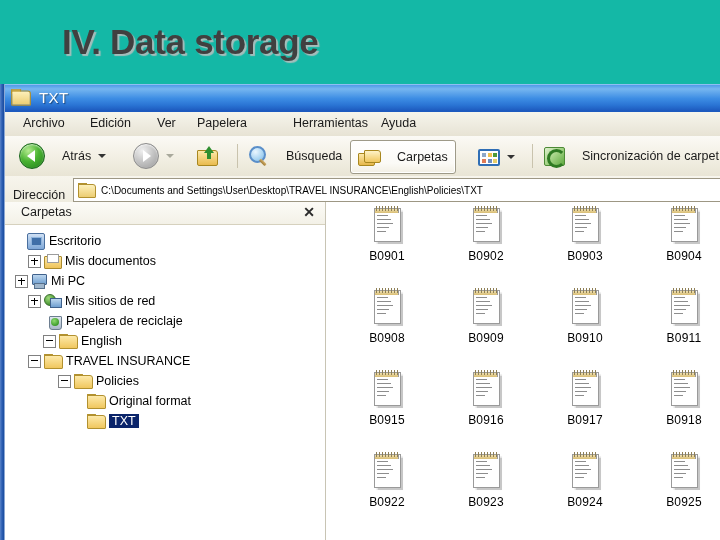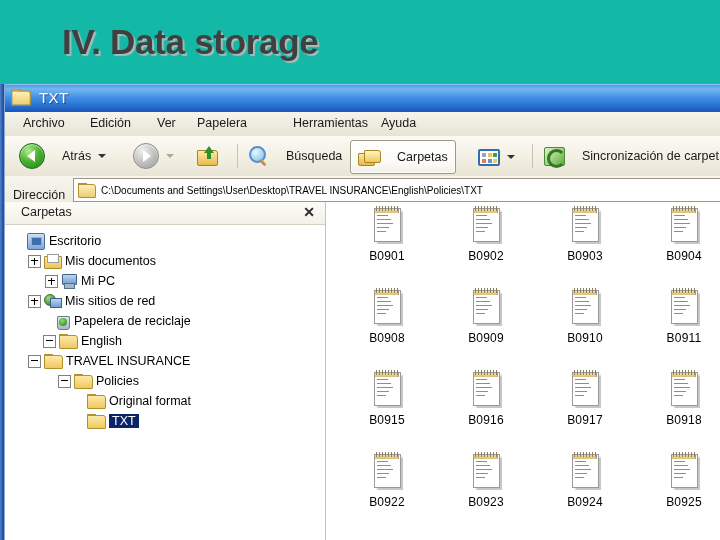--- a/index.html
+++ b/index.html
@@ -448,37 +448,37 @@
               <span class="tlabel">Escritorio</span>
             </div>
             <div class="tnode" style="padding-left: 23px;">
               <span class="expander plus"></span>
               <span class="docs-ico">
                 <span class="d-body"></span>
                 <span class="d-paper"></span>
               </span>
               <span class="tlabel">Mis documentos</span>
             </div>
-            <div class="tnode" style="padding-left: 40px;">
+            <div class="tnode" style="padding-left: 10px;">
               <span class="expander plus"></span>
               <span class="pc-ico">
                 <span class="mon"></span>
                 <span class="base"></span>
               </span>
               <span class="tlabel">Mi PC</span>
             </div>
             <div class="tnode" style="padding-left: 23px;">
               <span class="expander plus"></span>
               <span class="net-ico">
                 <span class="globe"></span>
                 <span class="mon2"></span>
               </span>
               <span class="tlabel">Mis sitios de red</span>
             </div>
-            <div class="tnode" style="padding-left: 36px;">
+            <div class="tnode" style="padding-left: 28px;">
               <span class="spacer11"></span>
               <span class="bin-ico">
                 <span class="can"></span>
                 <span class="rec"></span>
               </span>
               <span class="tlabel">Papelera de reciclaje</span>
             </div>
             <div class="tnode" style="padding-left: 38px;">
               <span class="expander"></span>
               <span class="folder-ico">

